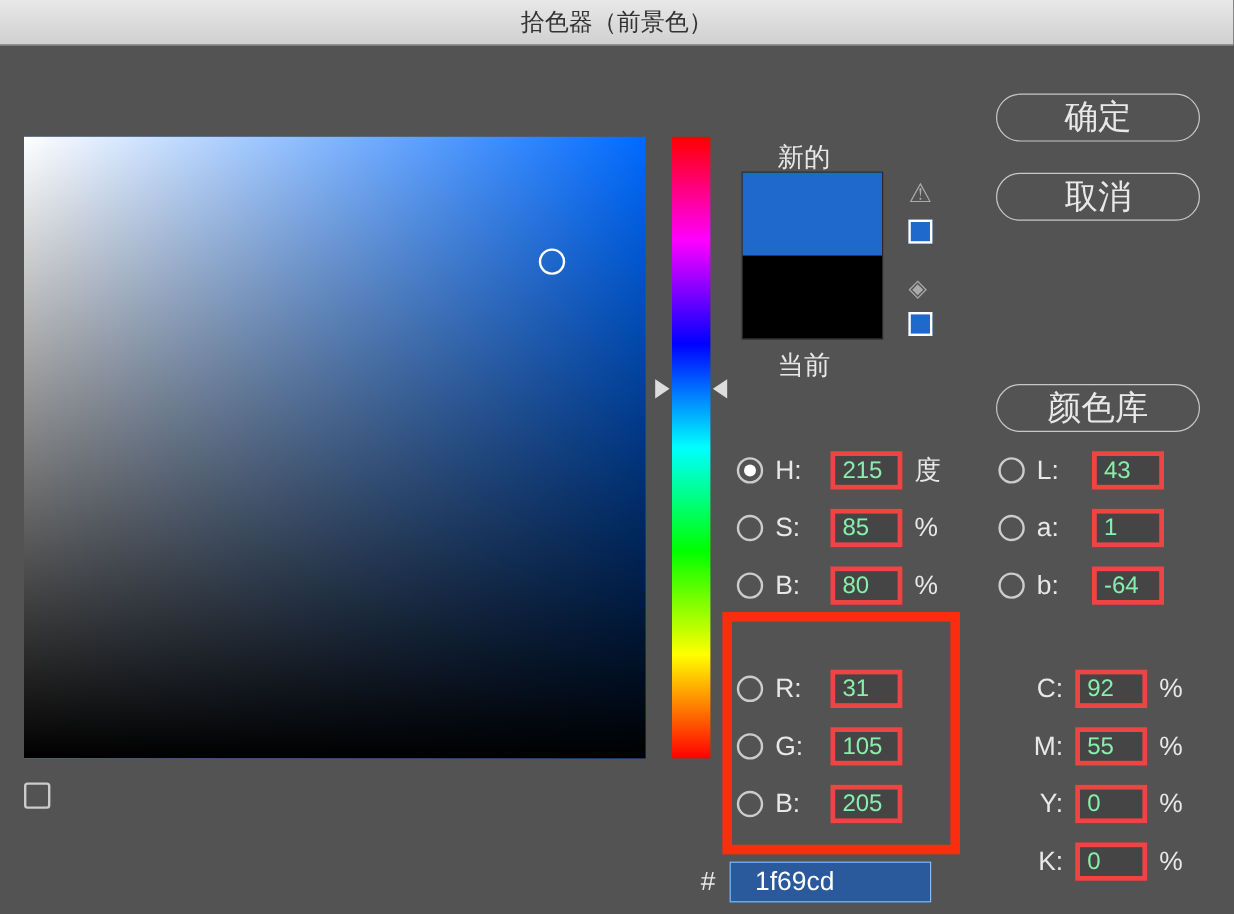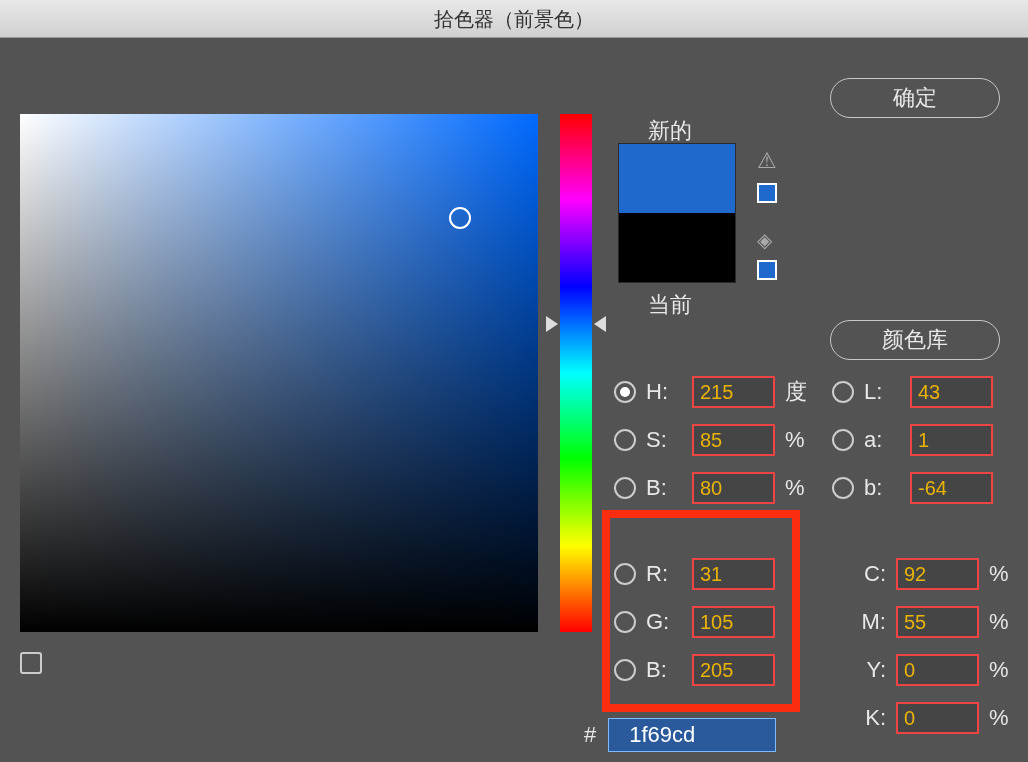--- a/index.html
+++ b/index.html
@@ -95,21 +95,21 @@
 .mini2 { left: 757px; top: 222px; background: #1f69cd; }
 
 
 .btn {
   position: absolute;
   width: 170px; height: 40px;
   border: 1.5px solid #c8c8c8;
   border-radius: 20px;
   background: transparent;
   color: #e8e8e8;
-  font-size: 22px;
+  font-size: 28px;
   cursor: pointer;
   display: flex;
   align-items: center;
   justify-content: center;
 }
 .btn-ok     { left: 830px; top: 40px; }
 .btn-cancel { left: 830px; top: 106px; }
 .btn-add    { left: 830px; top: 200px; }
 .btn-lib    { left: 830px; top: 282px; }
 
@@ -125,24 +125,24 @@
 .radio {
   width: 22px; height: 22px; border: 2px solid #ccc; border-radius: 50%;
   display: inline-flex; align-items: center; justify-content: center;
   background: transparent;
 }
 .radio.selected::after {
   content: ""; width: 10px; height: 10px; background: #fff; border-radius: 50%;
 }
 .lbl { width: 36px; }
 .inp {
-  width: 83px; height: 32px;
+  width: 60px; height: 32px;
   background: #454545;
-  border: 2px solid #ef4444;
-  color: #eab308;
+  border: 4px solid #ef4444;
+  color: #86efac;
   font-size: 20px;
   padding: 0 6px;
   text-align: left;
 }
 .unit { width: 22px; text-align: left; }
 
 
 .row-h { left: 614px; top: 338px; }
 .row-s { left: 614px; top: 386px; }
 .row-bv{ left: 614px; top: 434px; }
@@ -228,20 +228,21 @@
     <div class="swatch-cur"></div>
   </div>
   <div class="swatch-label lbl-cur">当前</div>
 
   <div class="warn-icon">⚠</div>
   <div class="mini-swatch mini1"></div>
   <div class="cube-icon">◈</div>
   <div class="mini-swatch mini2"></div>
 
   <button class="btn btn-ok">确定</button>
+  <button class="btn btn-cancel">取消</button>
   <button class="btn btn-lib">颜色库</button>
 
   <div class="row row-h">
     <span class="radio selected"></span>
     <span class="lbl">H:</span>
     <input class="inp" value="215" style="">
     <span class="unit">度</span>
   </div>
   <div class="row row-s">
     <span class="radio"></span>

